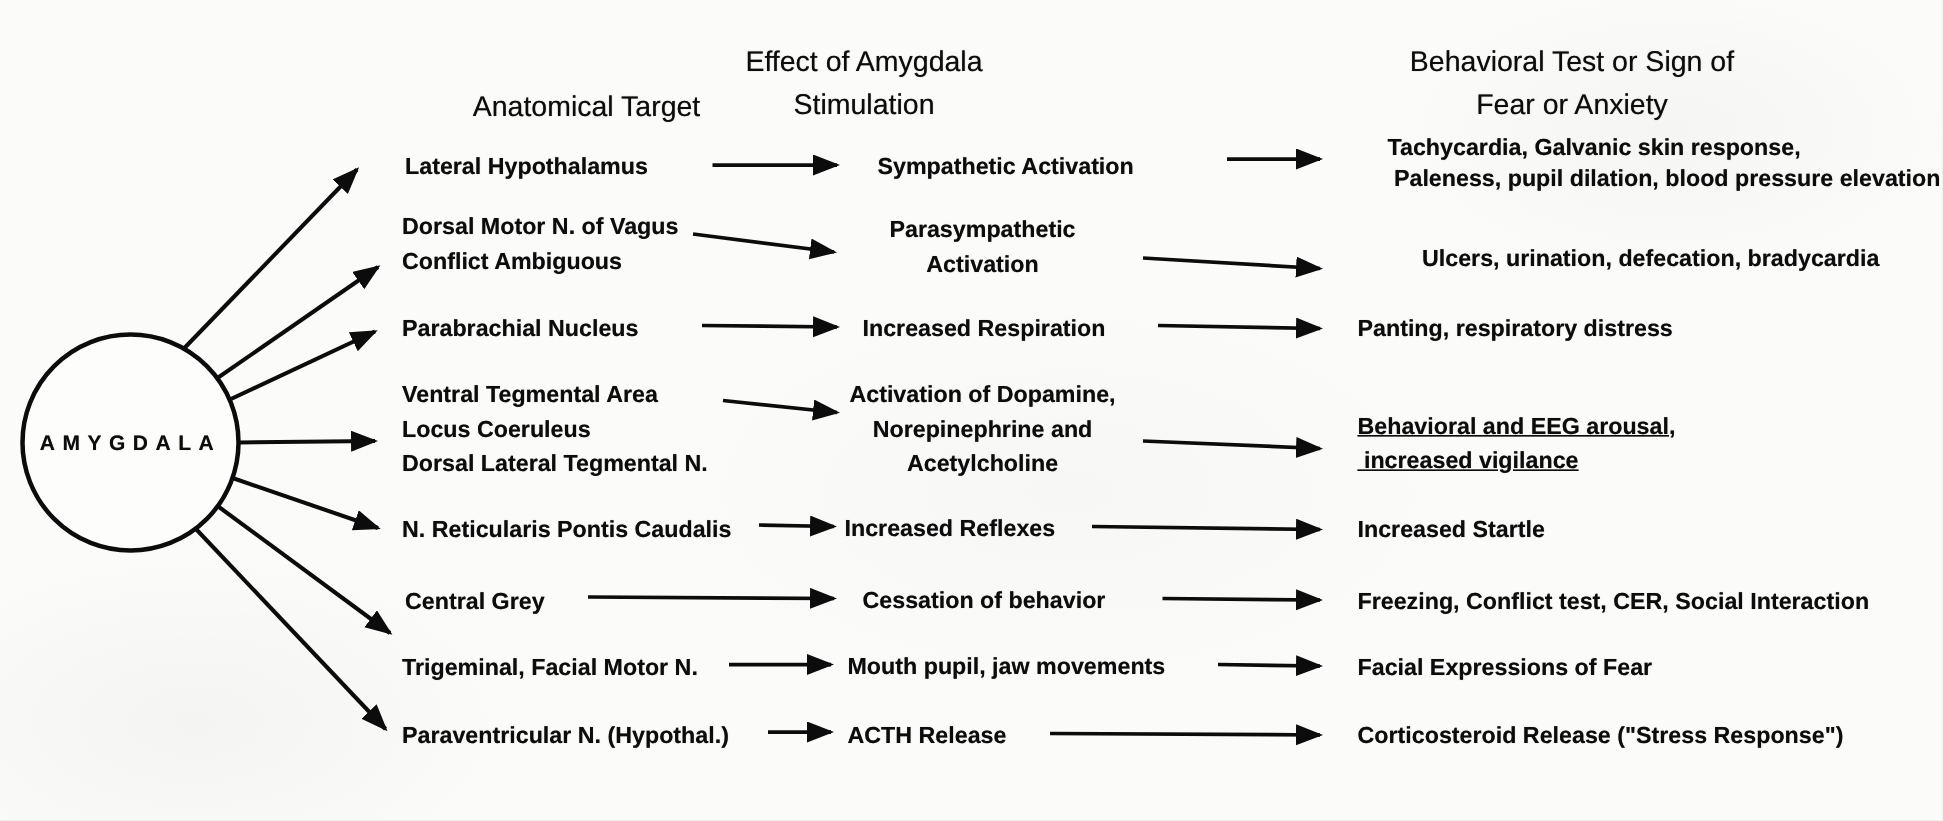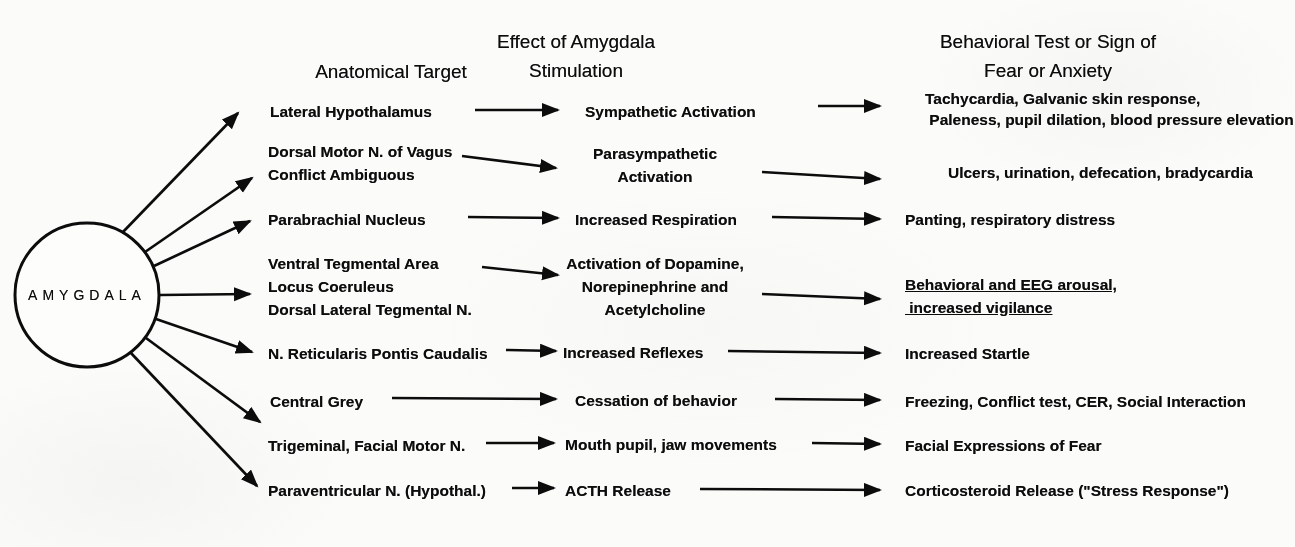--- a/index.html
+++ b/index.html
@@ -12,21 +12,21 @@
       #fbfbf9;
     font-family:"Liberation Sans","DejaVu Sans",sans-serif;
     color:#0c0c0c;
   }
   .overlay{position:absolute;left:0;top:0;width:1295px;height:547px;}
   .txt{position:absolute;white-space:pre;font-weight:700;font-size:15.5px;line-height:23px;
        text-shadow:0 0 0.5px rgba(10,10,10,0.55);}
   .hdr{position:absolute;font-weight:400;font-size:19px;line-height:29px;text-align:center;
        text-shadow:0 0 0.6px rgba(10,10,10,0.6);}
   .mid-c{text-align:center;}
-  .node-label{position:absolute;font-weight:400;font-size:14px;letter-spacing:5px;
+  .node-label{position:absolute;font-weight:700;font-size:14px;letter-spacing:5px;
        text-align:center;text-shadow:0 0 0.5px rgba(10,10,10,0.55);}
   .rt{line-height:21px;}
 </style>
 </head>
 <body>
 
 <div class="canvas">
 
   <svg class="overlay" viewBox="0 0 1295 547" xmlns="http://www.w3.org/2000/svg">
     <defs>

